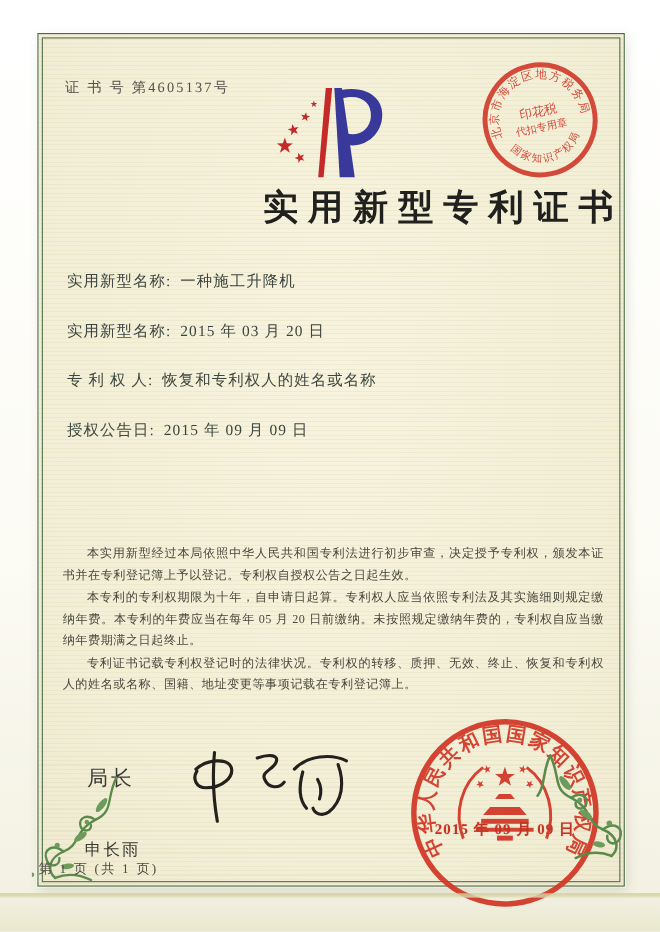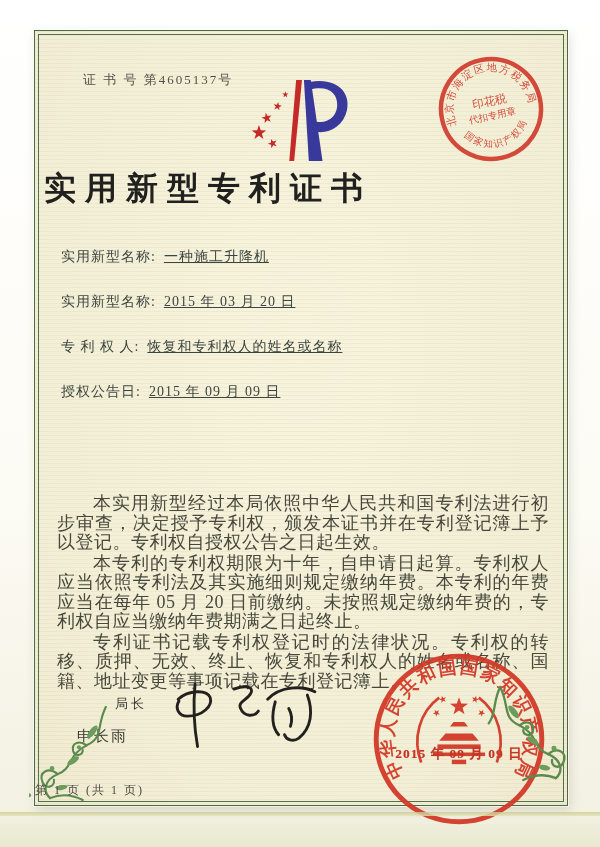--- a/index.html
+++ b/index.html
@@ -17,38 +17,37 @@
       radial-gradient(ellipse at 50% 40%,#f7f3dd 0%,#f3efd6 70%,#efead0 100%);
     border:1px solid #4a6a42;
     box-shadow:0 0 0 1px rgba(255,255,255,.6), 2px 4px 10px rgba(90,90,60,.18);
   }
   .frame::before{
     content:"";position:absolute;inset:3px;border:1px solid #50714a;pointer-events:none;
   }
   .cert-no{
     position:absolute;left:24px;top:40px;font-size:13px;color:#51514a;
     letter-spacing:2px;
-    margin-left:24px;
   }
   .logo{position:absolute;left:210px;top:46px;width:112px;height:88px;}
   .title{
-    position:absolute;left:0;top:136px;width:100%;text-align:left;
+    position:absolute;left:0;top:136px;width:100%;text-align:right;
     font-size:32px;font-weight:700;color:#20201e;letter-spacing:9px;text-indent:9px;
   }
   .fields{position:absolute;left:26px;top:216px;width:480px;color:#3c453f;}
   .field-row{font-size:14px;line-height:20px;margin-bottom:25px;white-space:nowrap;}
   .field-label{letter-spacing:1px;}
-  .field-value{margin-left:8px;letter-spacing:1px;text-decoration:underline;}
+  .field-value{margin-left:8px;letter-spacing:1px;}
   .body-text{
     position:absolute;left:22px;top:463px;width:492px;
-    font-size:18px;line-height:19.5px;color:#47473c;text-align:justify;
+    font-size:11px;line-height:19.5px;color:#47473c;text-align:justify;
   }
   .body-text p{margin:0 0 1px 0;text-indent:2em;letter-spacing:.5px;}
-  .director-title{position:absolute;left:44px;top:664px;font-size:13px;color:#3a3a34;letter-spacing:3px;margin-left:36px;}
-  .director-name{position:absolute;left:42px;top:696px;font-size:15px;color:#3a3a34;letter-spacing:2px;}
+  .director-title{position:absolute;left:44px;top:664px;font-size:19px;color:#3a3a34;letter-spacing:3px;}
+  .director-name{position:absolute;left:42px;top:732px;font-size:15px;color:#3a3a34;letter-spacing:2px;}
   .autograph{position:absolute;left:124px;top:648px;width:170px;height:76px;}
   
   .seal-main{position:absolute;left:334px;top:618px;width:180px;height:180px;opacity:.93;}
   .seal-main svg{position:absolute;inset:0;}
   .seal-date{
     position:absolute;left:-14px;top:96px;width:208px;text-align:center;
     font-size:13.5px;color:#c22718;letter-spacing:1px;font-weight:700;
     text-shadow:0 0 1px rgba(194,39,24,.4);
   }
   

